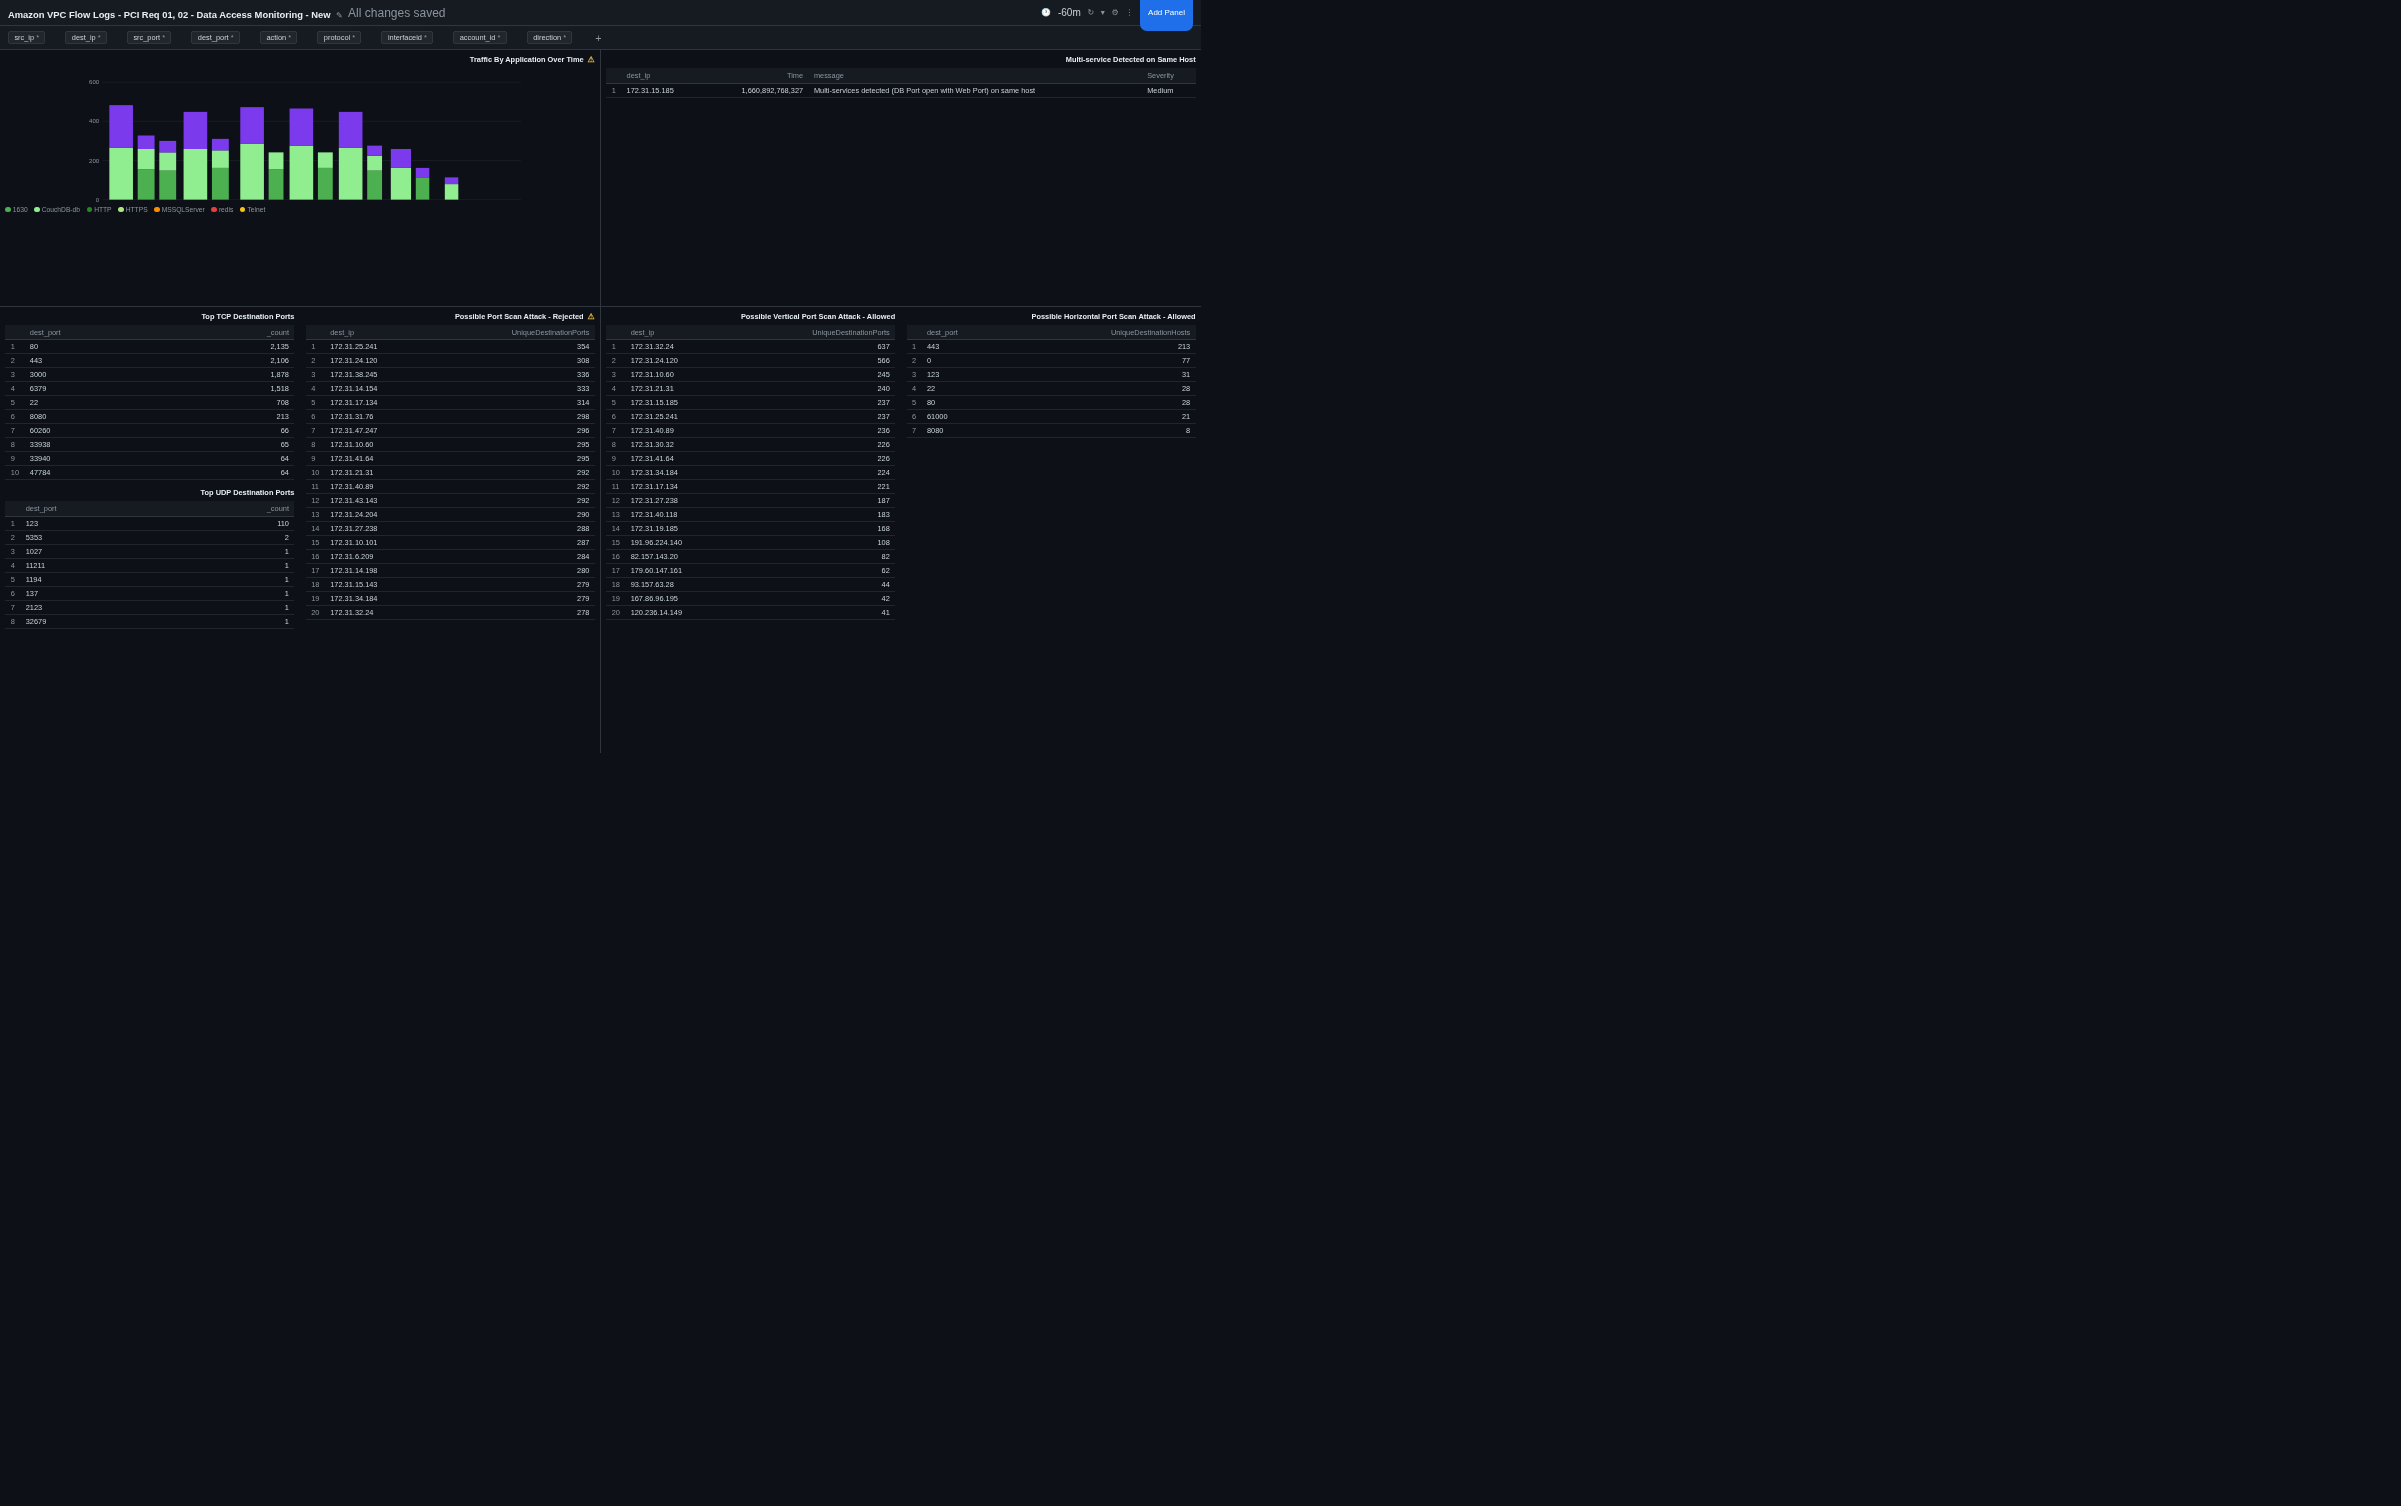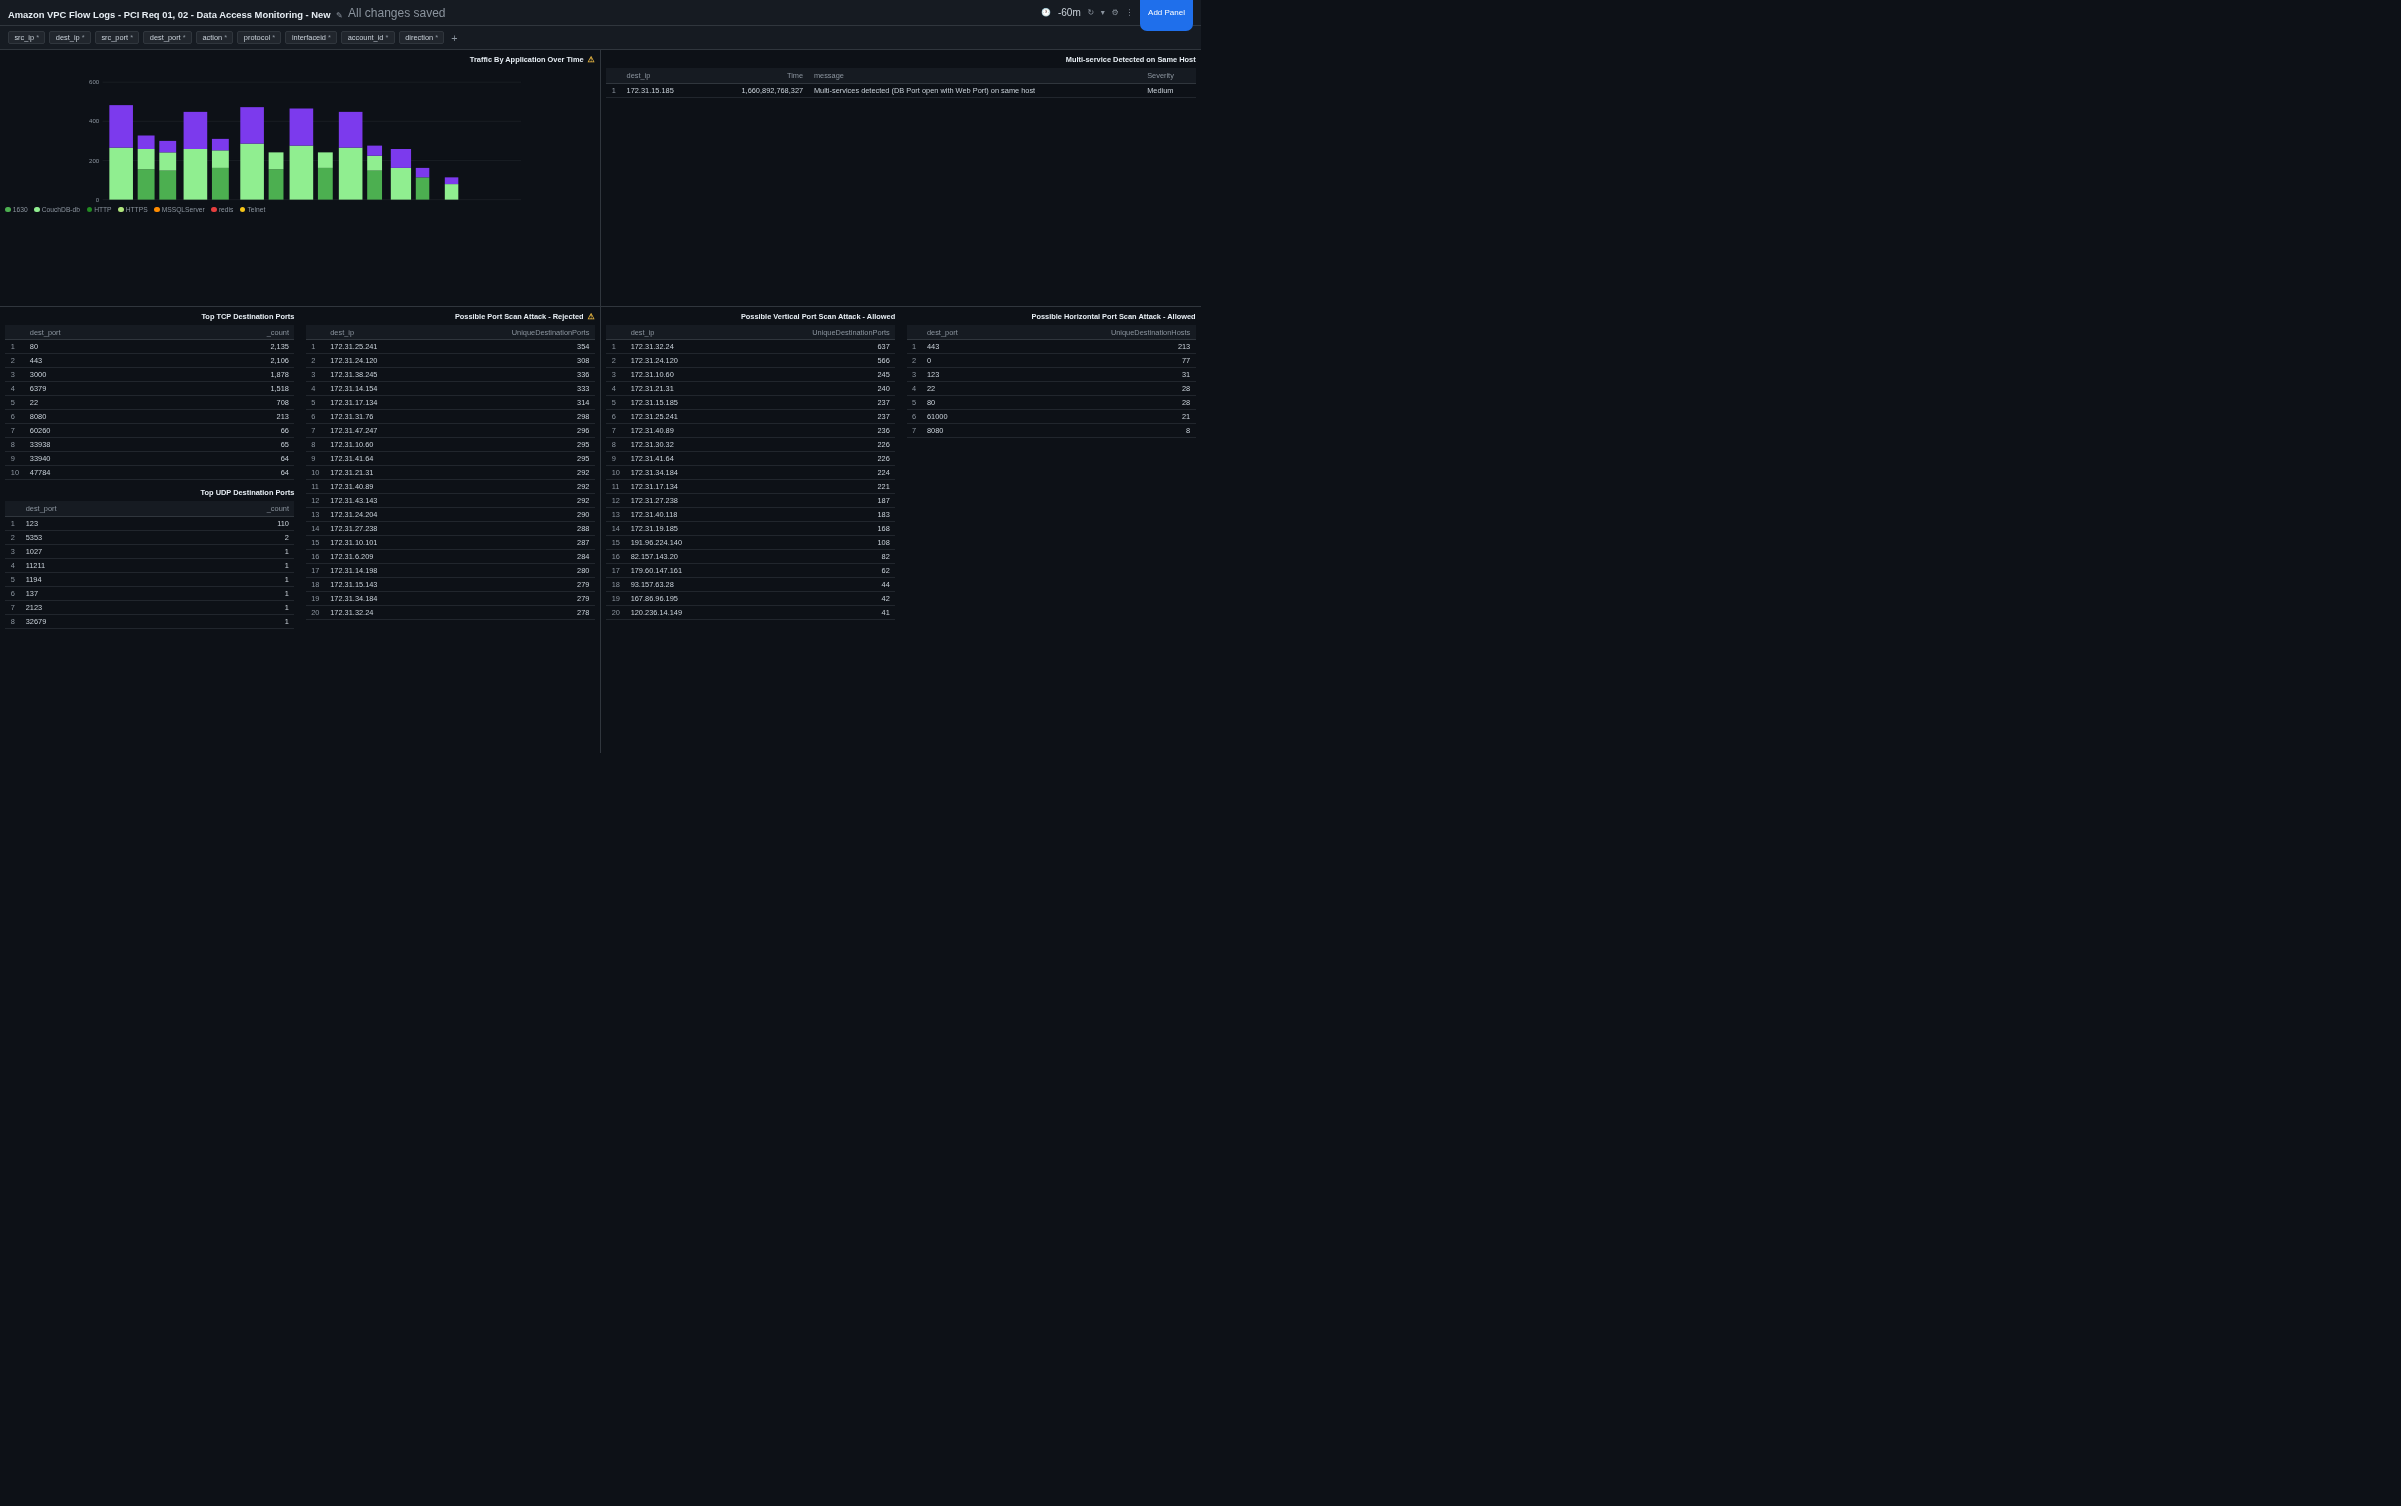--- a/index.html
+++ b/index.html
@@ -55,21 +55,21 @@
       padding: 14px 8px;
       font-size: 8px;
       cursor: pointer;
     }
     .filter-bar {
       background: #161b22;
       border-bottom: 0.7px solid #30363d;
       padding: 4px 8px;
       display: flex;
       align-items: center;
-      gap: 4px;
+      gap: 20px;
       height: 24px;
       overflow-x: auto;
       text-align: center;
     }
     .filter-tag {
       background: #21262d;
       border: 0.7px solid #30363d;
       border-radius: 2px;
       padding: 1.3px 5.4px;
       color: #c9d1d9;

